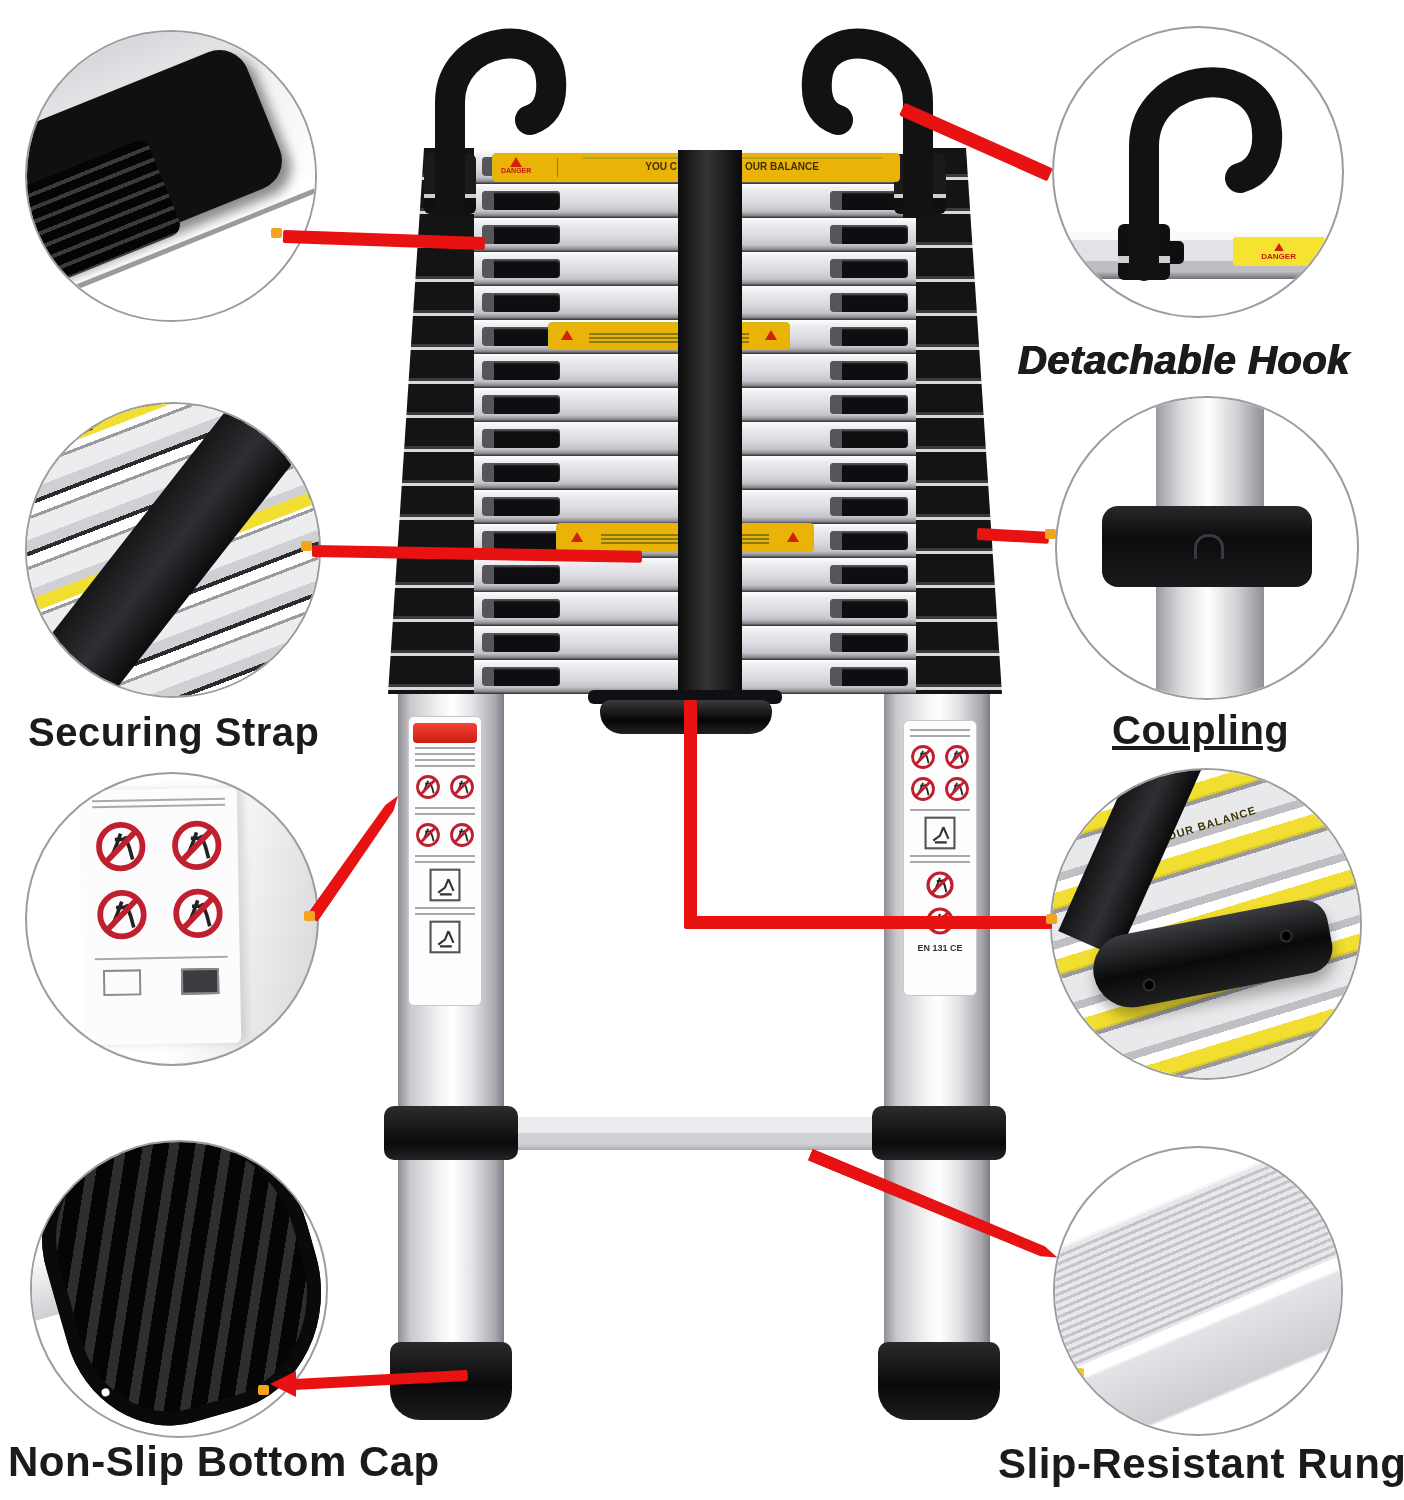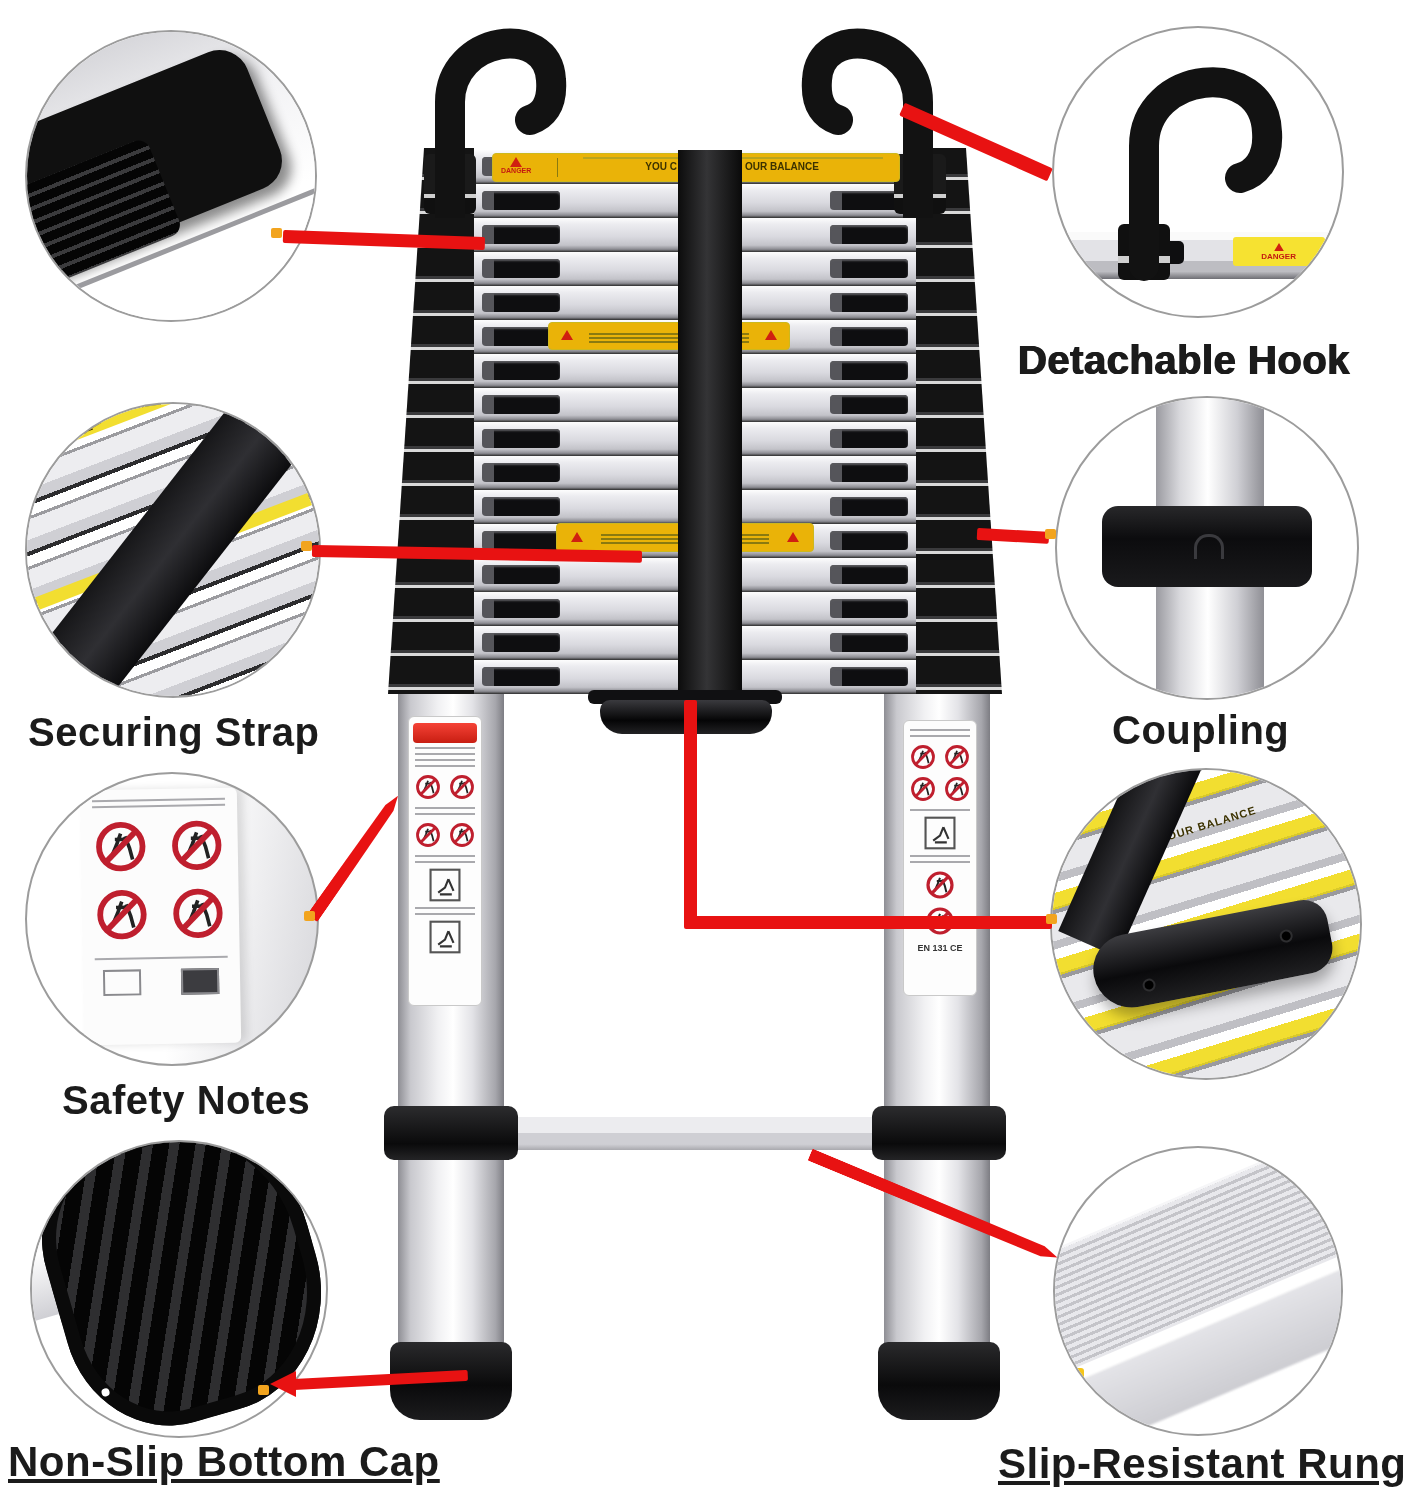--- a/index.html
+++ b/index.html
@@ -5,21 +5,21 @@
   html,body{margin:0;padding:0;background:#fff;}
   #scene{position:relative;width:1404px;height:1500px;background:#fff;overflow:hidden;
          font-family:"Liberation Sans",sans-serif;}
   .abs{position:absolute;}
   
   .circle{position:absolute;border-radius:50%;border:2px solid #9c9c9c;overflow:hidden;background:#fff;z-index:5;}
   .inner{position:absolute;left:-30%;top:-30%;width:160%;height:160%;}
   
   .flabel{position:absolute;font-weight:700;color:#1b1b1b;font-size:40px;white-space:nowrap;z-index:5;letter-spacing:.5px;}
   .flabel.xbold{text-shadow:.7px 0 #1b1b1b,-.7px 0 #1b1b1b;}
-  .flabel.big{font-size:42px;text-decoration:underline;}
+  .flabel.big{font-size:42px;}
   
   .rline{position:absolute;background:#e81212;transform-origin:0 50%;border-radius:2px;z-index:6;}
   .odot{position:absolute;width:11px;height:10px;background:#f2a41e;z-index:7;border-radius:2px;}
   .arrowL{position:absolute;width:0;height:0;border-top:13px solid transparent;border-bottom:13px solid transparent;border-right:26px solid #e81212;z-index:6;}
   
   .leg{position:absolute;width:106px;background:linear-gradient(90deg,#8e8e94 0,#c9c9ce 12%,#f1f1f3 38%,#ffffff 52%,#e3e3e7 70%,#a6a6ac 92%,#7d7d83 100%);z-index:1;}
   .col{position:absolute;top:148px;width:86px;height:546px;z-index:2;
        background:repeating-linear-gradient(180deg,#141414 0 26px,#3a3a3c 26px 29px,#d9d9d9 29px 32px,#141414 32px 34px);}
   #col-l{left:388px;clip-path:polygon(36px 0,100% 0,100% 100%,0 100%);}
   #col-r{left:916px;clip-path:polygon(0 0,50px 0,100% 100%,0 100%);}
@@ -299,21 +299,21 @@
     <div class="abs" style="left:62%;top:72.5%;width:32%;height:10%;background:#f6e231;border-radius:3px;display:flex;flex-direction:column;align-items:center;justify-content:center;">
       <div class="tri" style="transform:scale(.8);"></div>
       <div style="font-size:8px;font-weight:700;color:#c41a10;">DANGER</div>
     </div>
     <svg class="abs" style="left:0;top:0;" width="288" height="288" viewBox="0 0 288 288">
       <rect x="64" y="196" width="52" height="56" rx="6" fill="#101010"></rect>
       <rect x="64" y="228" width="52" height="7" fill="#cfcfcf"></rect>
       <path d="M90,238 V118 C90,42 210,30 213,104 C215,132 201,146 186,150" fill="none" stroke="#121212" stroke-width="30" stroke-linecap="round"></path>
     </svg>
   </div>
-  <div class="flabel xbold" style="left:1018px;top:338px;">Detachable Hook</div>
+  <div class="flabel xbold" style="left:1018px;top:338px;font-style:italic;">Detachable Hook</div>
 
   <div class="circle" style="left:25px;top:402px;width:292px;height:292px;">
     <div class="inner stripeset" style="transform:rotate(-21deg);">
       <div class="abs" style="left:6%;top:18%;width:78%;height:13px;background:#f2de30;">
           <span class="ytext" style="left:28%;top:1px;font-size:9px;">YOUR BALANCE</span>
         </div>
       <div class="abs" style="left:2%;top:49%;width:84%;height:13px;background:#f2de30;">
           <span class="ytext" style="left:10%;top:1px;font-size:9px;color:#7a1408;">DANGER</span>
         </div>
       <div class="abs" style="left:0%;top:64%;width:16%;height:12px;background:#0e0e10;border-radius:4px;"></div>
@@ -322,21 +322,21 @@
     <div class="abs" style="left:34%;top:-24%;width:29%;height:150%;background:linear-gradient(90deg,#161618,#2f2f33 50%,#0c0c0e);transform:rotate(38deg);"></div>
   </div>
   <div class="flabel" style="left:28px;top:710px;">Securing Strap</div>
 
   <div class="circle" style="left:1055px;top:396px;width:300px;height:300px;">
     <div class="abs" style="left:33%;top:-2%;width:36%;height:104%;background:linear-gradient(90deg,#9a9aa0,#d8d8dc 22%,#ffffff 48%,#d0d0d5 75%,#8f8f95);"></div>
     <div class="abs" style="left:15%;top:36%;width:70%;height:27%;background:linear-gradient(180deg,#28282a,#0c0c0e 40%,#1a1a1c);border-radius:16px;">
       <div class="abs" style="left:44%;top:34%;width:24px;height:22px;border:3px solid #3a3a3e;border-bottom:none;border-radius:14px 14px 0 0;"></div>
     </div>
   </div>
-  <div class="flabel" style="left:1112px;top:708px;">Coupling</div>
+  <div class="flabel" style="left:1112px;top:708px;text-decoration:underline;">Coupling</div>
 
   <div class="circle" style="left:25px;top:772px;width:290px;height:290px;background:linear-gradient(100deg,#ffffff 55%,#ededef 75%,#d6d6da 100%);">
     <div class="abs" style="left:19%;top:5%;width:54%;height:88%;background:#fcfcfc;border-radius:6px;transform:rotate(-1deg);box-shadow:6px 0 8px rgba(0,0,0,.12);">
       <div class="mb" style="margin:10px 12px 4px;"></div>
         <div class="mb" style="margin:0 12px;"></div>
       <div class="psrow" style="margin-top:8px;">
           <svg class="ps big">
             <use href="#prohib"></use>
           </svg>
           <svg class="ps big">
@@ -351,21 +351,20 @@
             <use href="#prohib"></use>
           </svg>
         </div>
       <div class="mb" style="margin:12px 12px 0;"></div>
       <div style="display:flex;justify-content:space-around;margin-top:10px;">
         <div style="width:34px;height:22px;border:2px solid #8a8a8e;"></div>
         <div style="width:34px;height:22px;border:2px solid #8a8a8e;background:#3c3c40;"></div>
       </div>
     </div>
   </div>
-  <div class="flabel" style="left:62px;top:1078px;">Safety Notes</div>
 
   <div class="circle" style="left:1050px;top:768px;width:308px;height:308px;">
     <div class="inner gh-stripes" style="transform:rotate(-17deg);">
       <span class="ytext" style="left:46%;top:29.5%;font-size:11px;letter-spacing:1px;">YOUR BALANCE</span>
     </div>
     <div class="abs" style="left:18%;top:-22%;width:21%;height:82%;background:linear-gradient(90deg,#141416,#303034 50%,#0b0b0d);transform:rotate(24deg);"></div>
     <div class="abs" style="left:13%;top:48%;width:78%;height:24%;transform:rotate(-11deg);border-radius:44px 30px 32px 48px;background:linear-gradient(180deg,#3c3c40,#0a0a0c 55%,#202022);box-shadow:0 10px 14px rgba(0,0,0,.3);">
       <div class="abs" style="left:20%;top:68%;width:9px;height:9px;border-radius:50%;background:#000;box-shadow:0 0 0 2px #2e2e30;"></div>
       <div class="abs" style="left:80%;top:38%;width:9px;height:9px;border-radius:50%;background:#000;box-shadow:0 0 0 2px #2e2e30;"></div>
     </div>

